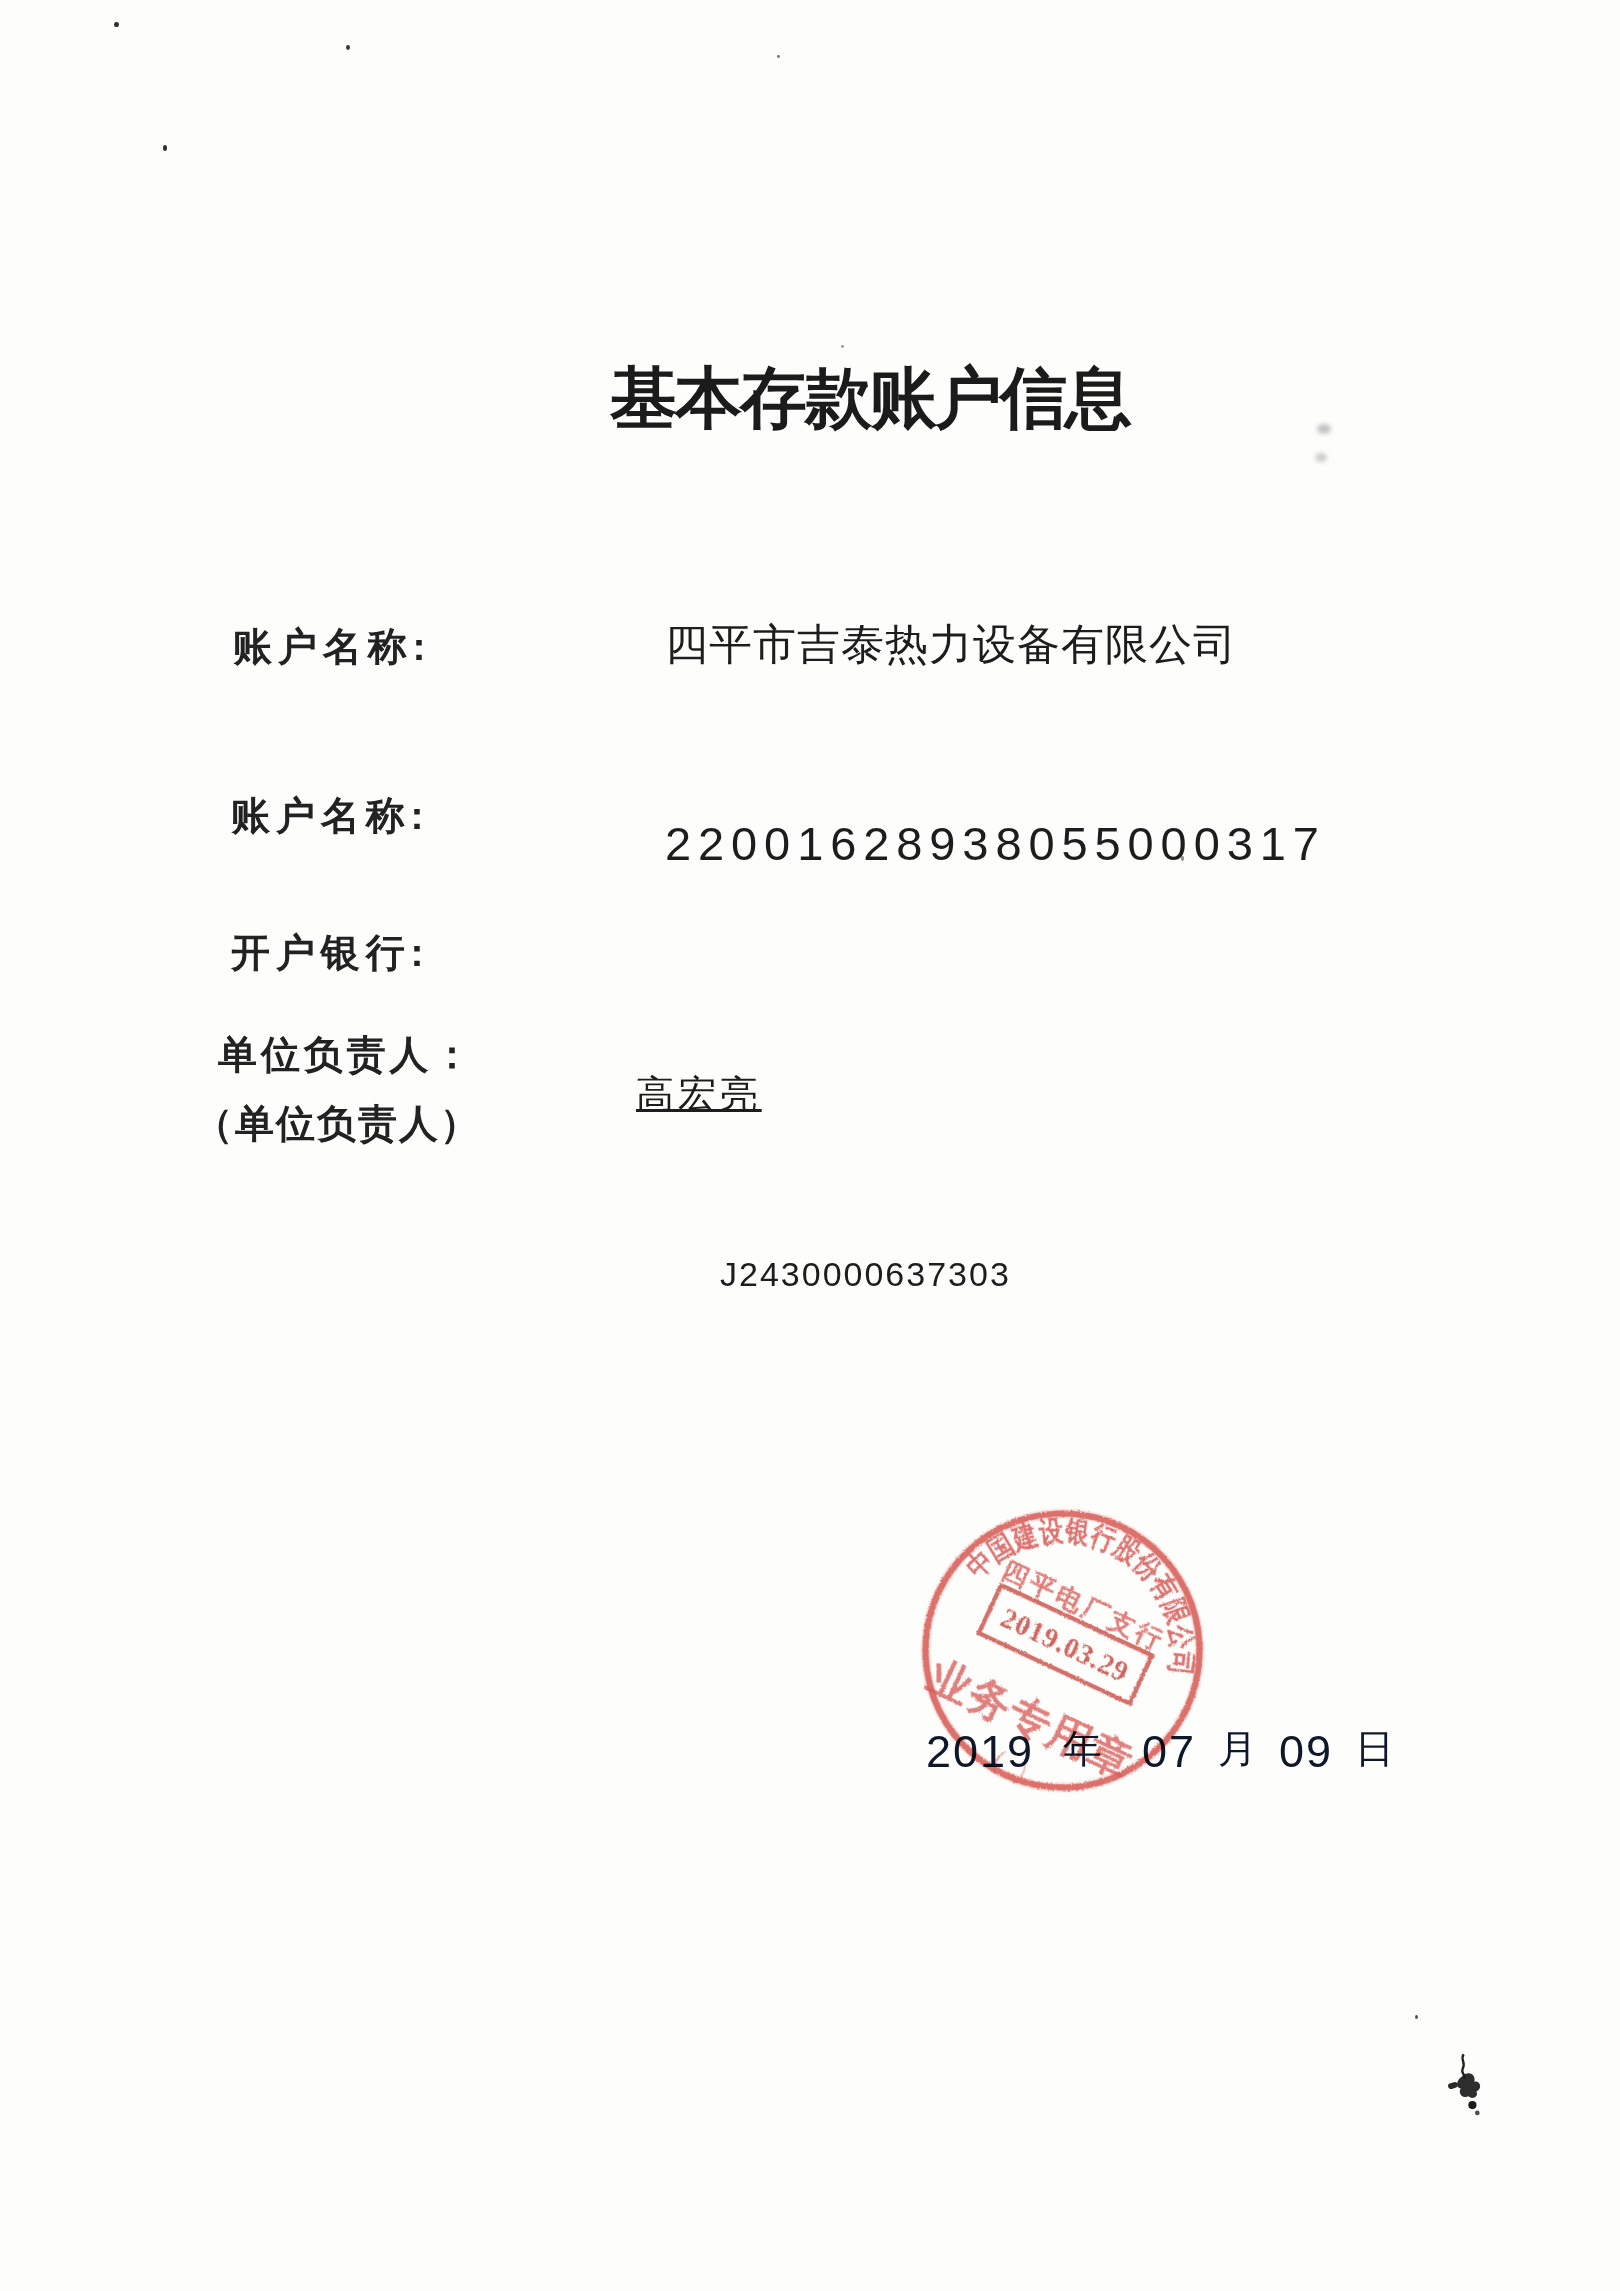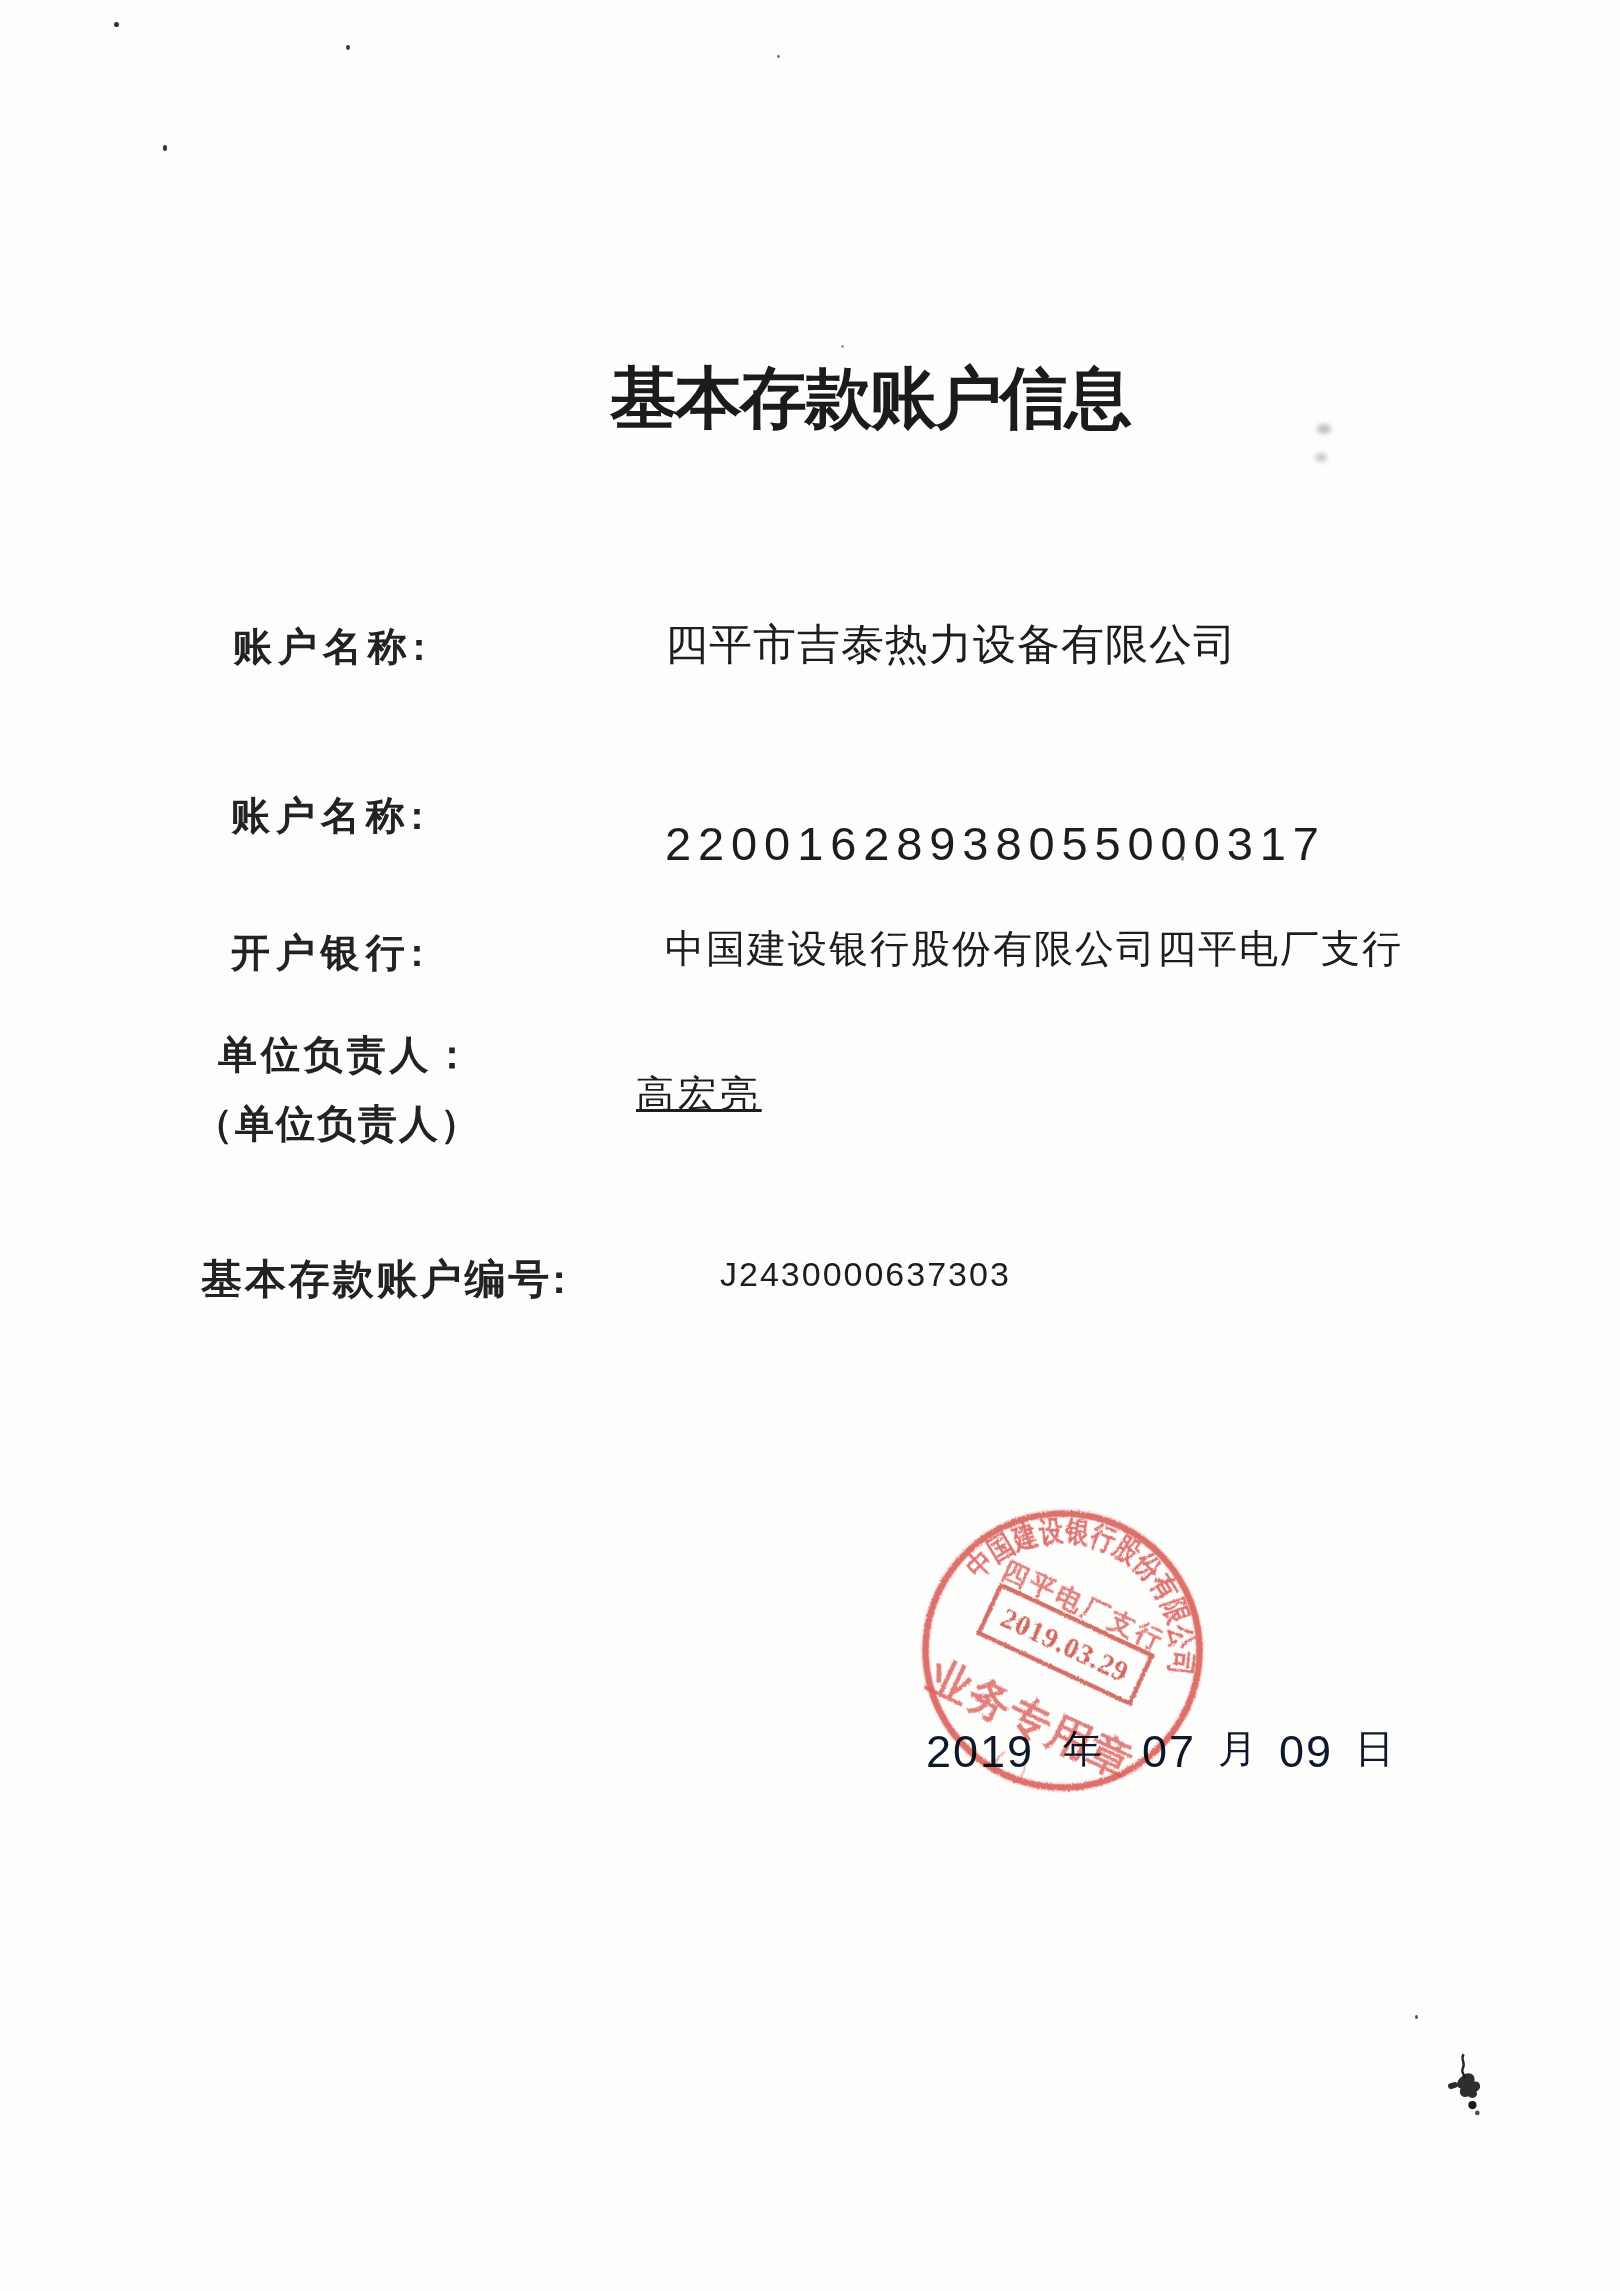--- a/index.html
+++ b/index.html
@@ -59,27 +59,25 @@
 
   <div class="abs doc-title" style="left:610px;top:365px;">基本存款账户信息</div>
 
   <div class="abs f-label" style="left:233px;top:627px;">账户名称:</div>
   <div class="abs f-value" style="left:665px;top:623px;">四平市吉泰热力设备有限公司</div>
 
   <div class="abs f-label" style="left:231px;top:796px;">账户名称:</div>
   <div class="abs f-value num" style="left:665px;top:792px;margin-top:28px;">22001628938055000317</div>
 
   <div class="abs f-label" style="left:231px;top:933px;">开户银行:</div>
-  <div class="abs f-value" style="left:665px;top:929px;font-size:39px;letter-spacing:2px;">中国建设银行股份有限公司四平电厂支行</div>
 
   <div class="abs f-label" style="left:218px;top:1035px;letter-spacing:3.9px;">单位负责人：</div>
   <div class="abs f-label" style="left:194px;top:1104px;letter-spacing:2px;">（单位负责人）</div>
   <div class="abs f-value" style="left:636px;top:1075px;font-size:38px;letter-spacing:3.9px;text-decoration:underline;">高宏亮</div>
 
-  <div class="abs f-label" style="left:201px;top:1259px;font-size:41px;letter-spacing:2.9px;">基本存款账户编号:</div>
   <div class="abs f-value" style="left:700px;top:1257px;font-size:34px;letter-spacing:2px;margin-left:20px;">J2430000637303</div>
 
   <svg class="stamp-svg" width="323" height="323" viewBox="0 0 330 330">
     <defs>
       <path id="ringArc" d="M 56.8 136 A 112 112 0 0 1 275.3 145.6" fill="none"></path>
       <filter id="rough">
         <feTurbulence type="fractalNoise" baseFrequency="0.55" numOctaves="2" result="n"></feTurbulence>
         <feDisplacementMap in="SourceGraphic" in2="n" scale="3"></feDisplacementMap>
       </filter>
     </defs>

